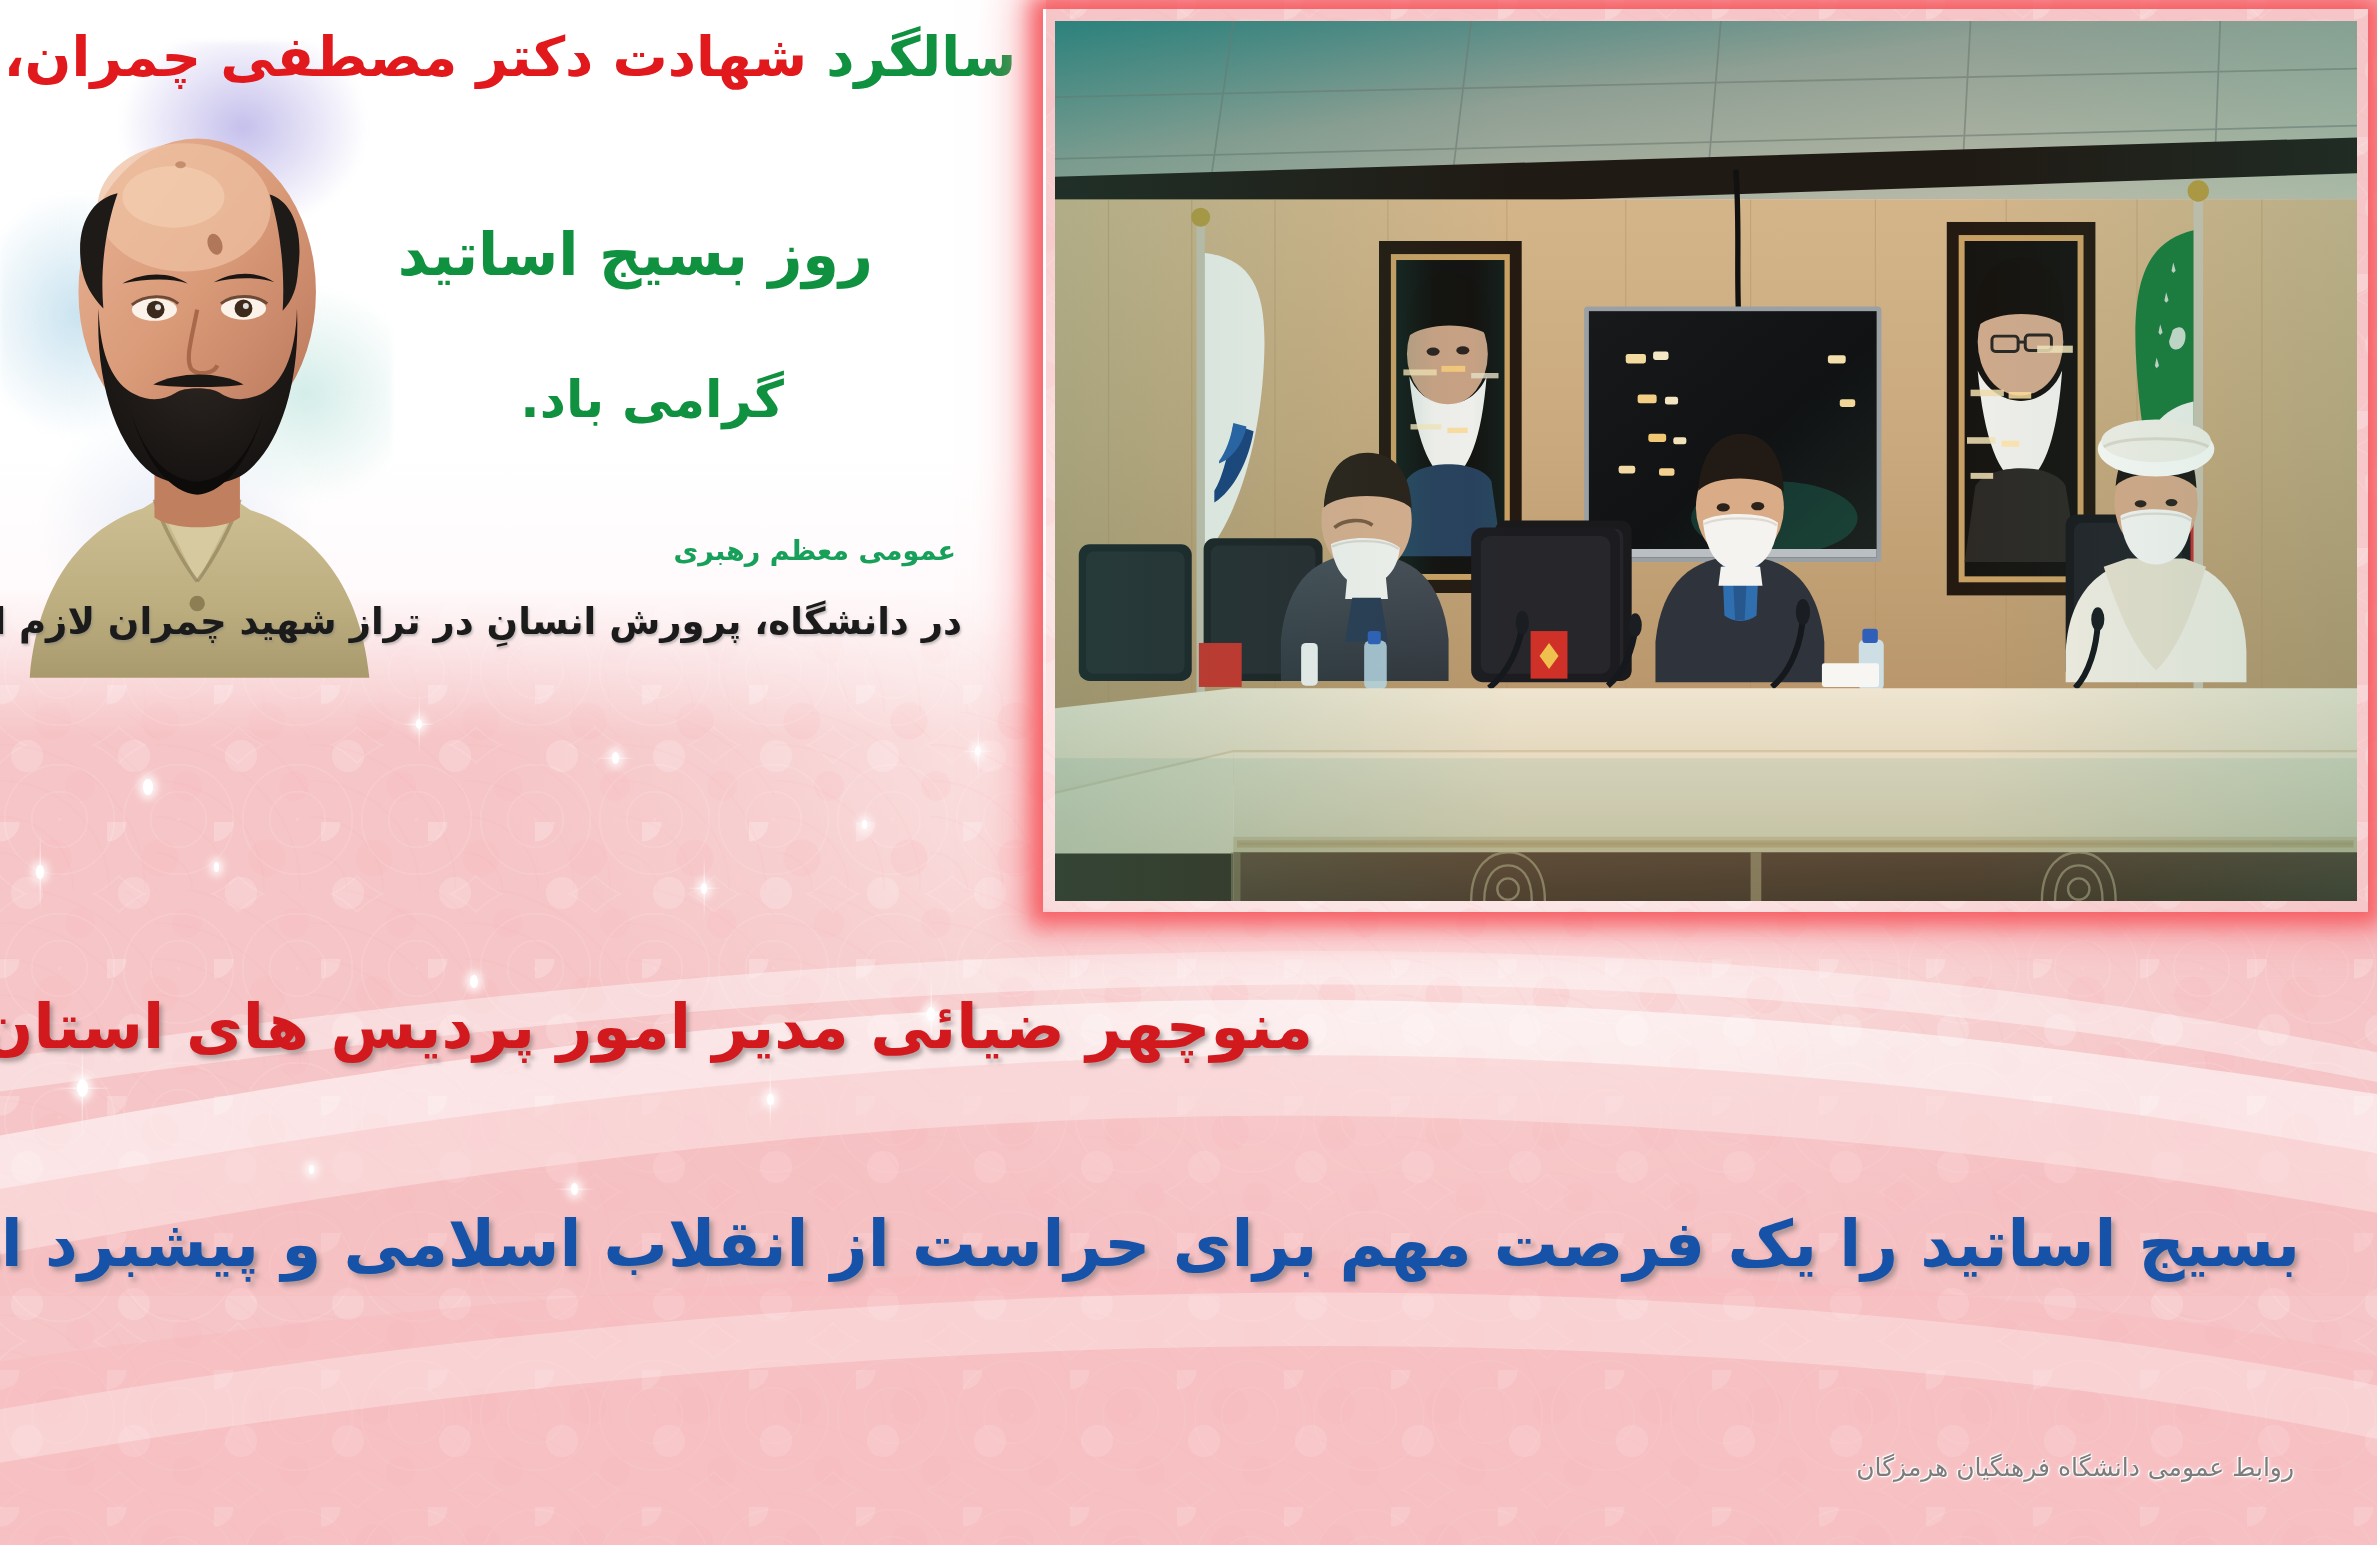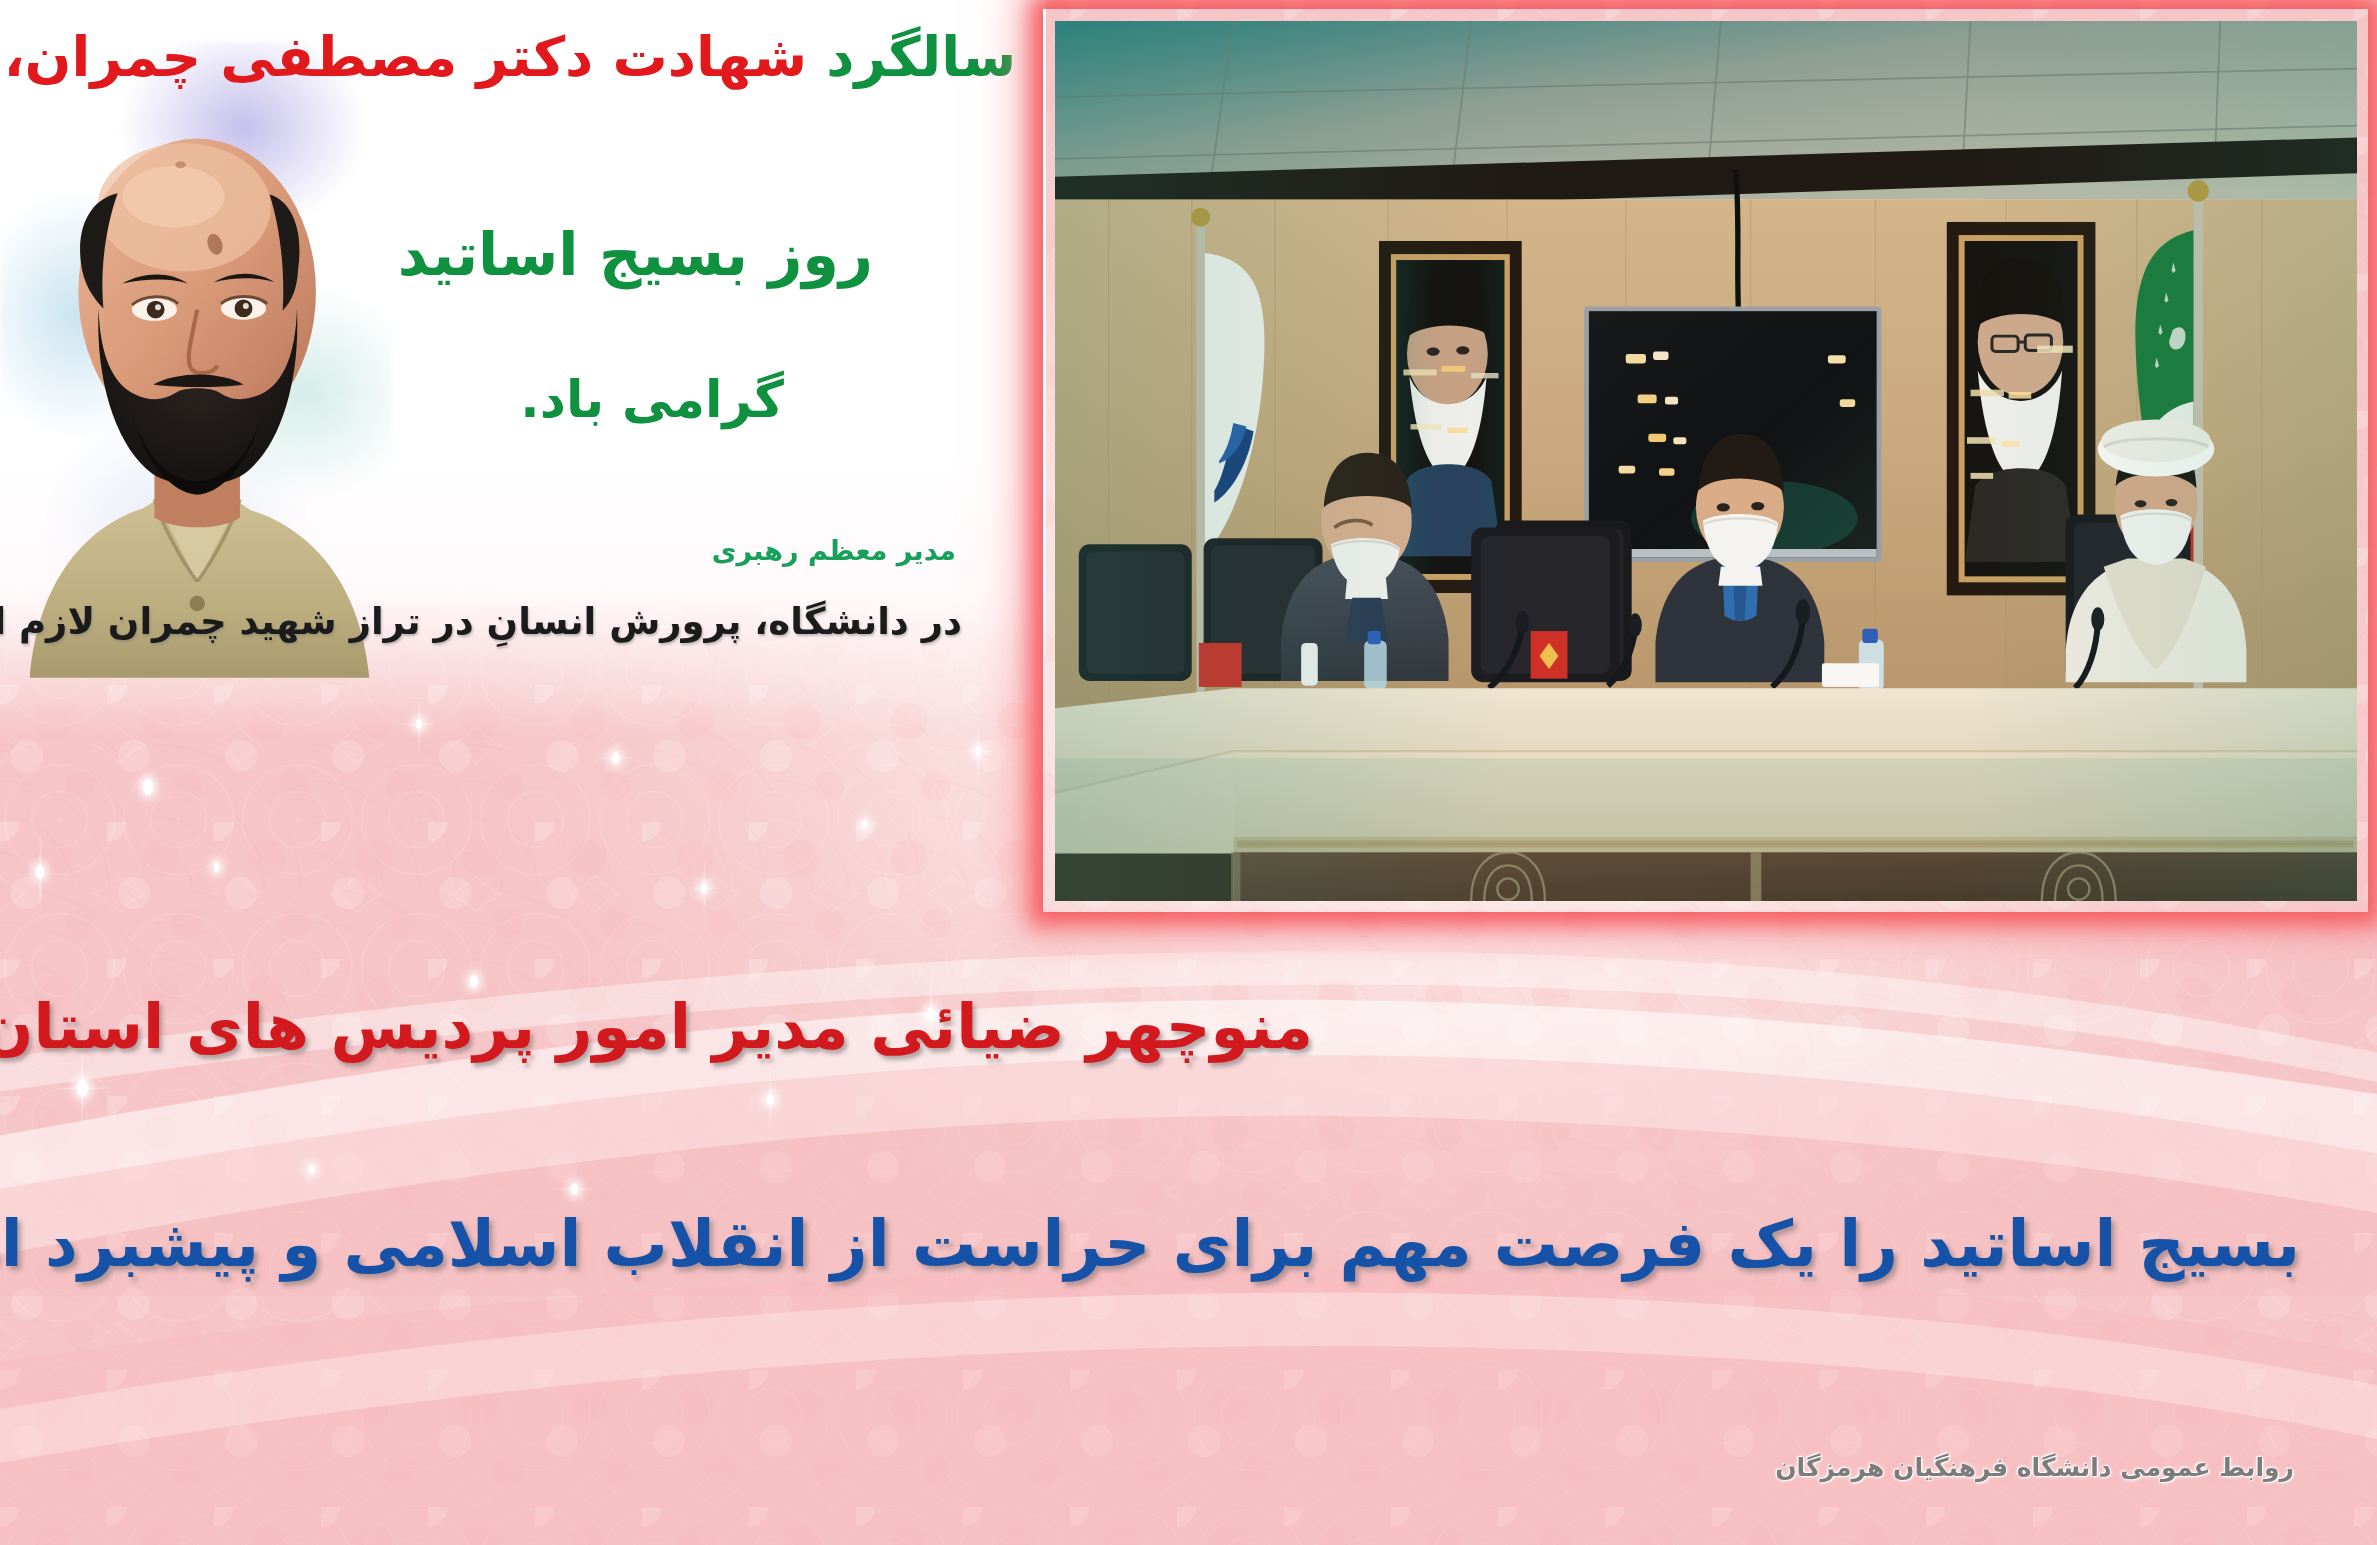--- a/index.html
+++ b/index.html
@@ -85,21 +85,21 @@
   .photo svg{display:block;width:100%;height:100%;}
 
   
   .cap-red{position:absolute;right:1064px;top:990px;direction:rtl;white-space:nowrap;
            font-size:62px;font-weight:bold;color:#d2191e;
            text-shadow:3px 3.6px 4.2px rgba(120,110,110,.55);}
   .cap-blue{position:absolute;right:77px;top:1207px;direction:rtl;white-space:nowrap;
             font-size:64px;font-weight:bold;color:#1552a8;
             text-shadow:3.6px 4.2px 4.8px rgba(120,110,110,.55);}
   .watermark{position:absolute;right:83px;top:1453px;direction:rtl;white-space:nowrap;
-             font-size:25px;font-weight:bold;color:#7c7c7c;
+             font-size:25px;font-weight:normal;color:#7c7c7c;
              text-shadow:0 0 3px rgba(255,255,255,.95),0 0 5.3px rgba(255,255,255,.9),
                          1.2px 1.2px 0 rgba(255,255,255,.85),-1.2px -1.2px 0 rgba(255,255,255,.85);}
 </style>
 </head>
 <body>
 
 <div class="poster">
 
   <div class="bg-base"></div>
   <div class="bg-damask"></div>
@@ -205,21 +205,21 @@
       </svg>
     </div>
   </div>
 
   <div class="headline hl2 g">روز بسیج اساتید</div>
   <div class="headline hl1">
     <span class="g">سالگرد </span><span class="r">شهادت دکتر مصطفی چمران،</span>
   </div>
   <div class="headline hl3 g">گرامی باد.</div>
 
-  <div class="leader-label">مدیر معظم رهبری</div>
+  <div class="leader-label">عمومی معظم رهبری</div>
   <div class="leader-quote">در دانشگاه، پرورش انسانِ در تراز شهید چمران لازم است.</div>
 
   <div class="photo-frame"></div>
   <div class="photo">
     <svg viewBox="0 0 2190 1480" preserveAspectRatio="none">
       <defs>
         <linearGradient id="wood" x1="0" y1="0" x2="0" y2="1">
           <stop offset="0%" stop-color="#d4b58a"></stop>
           <stop offset="45%" stop-color="#c9a97d"></stop>
           <stop offset="100%" stop-color="#b79469"></stop>

